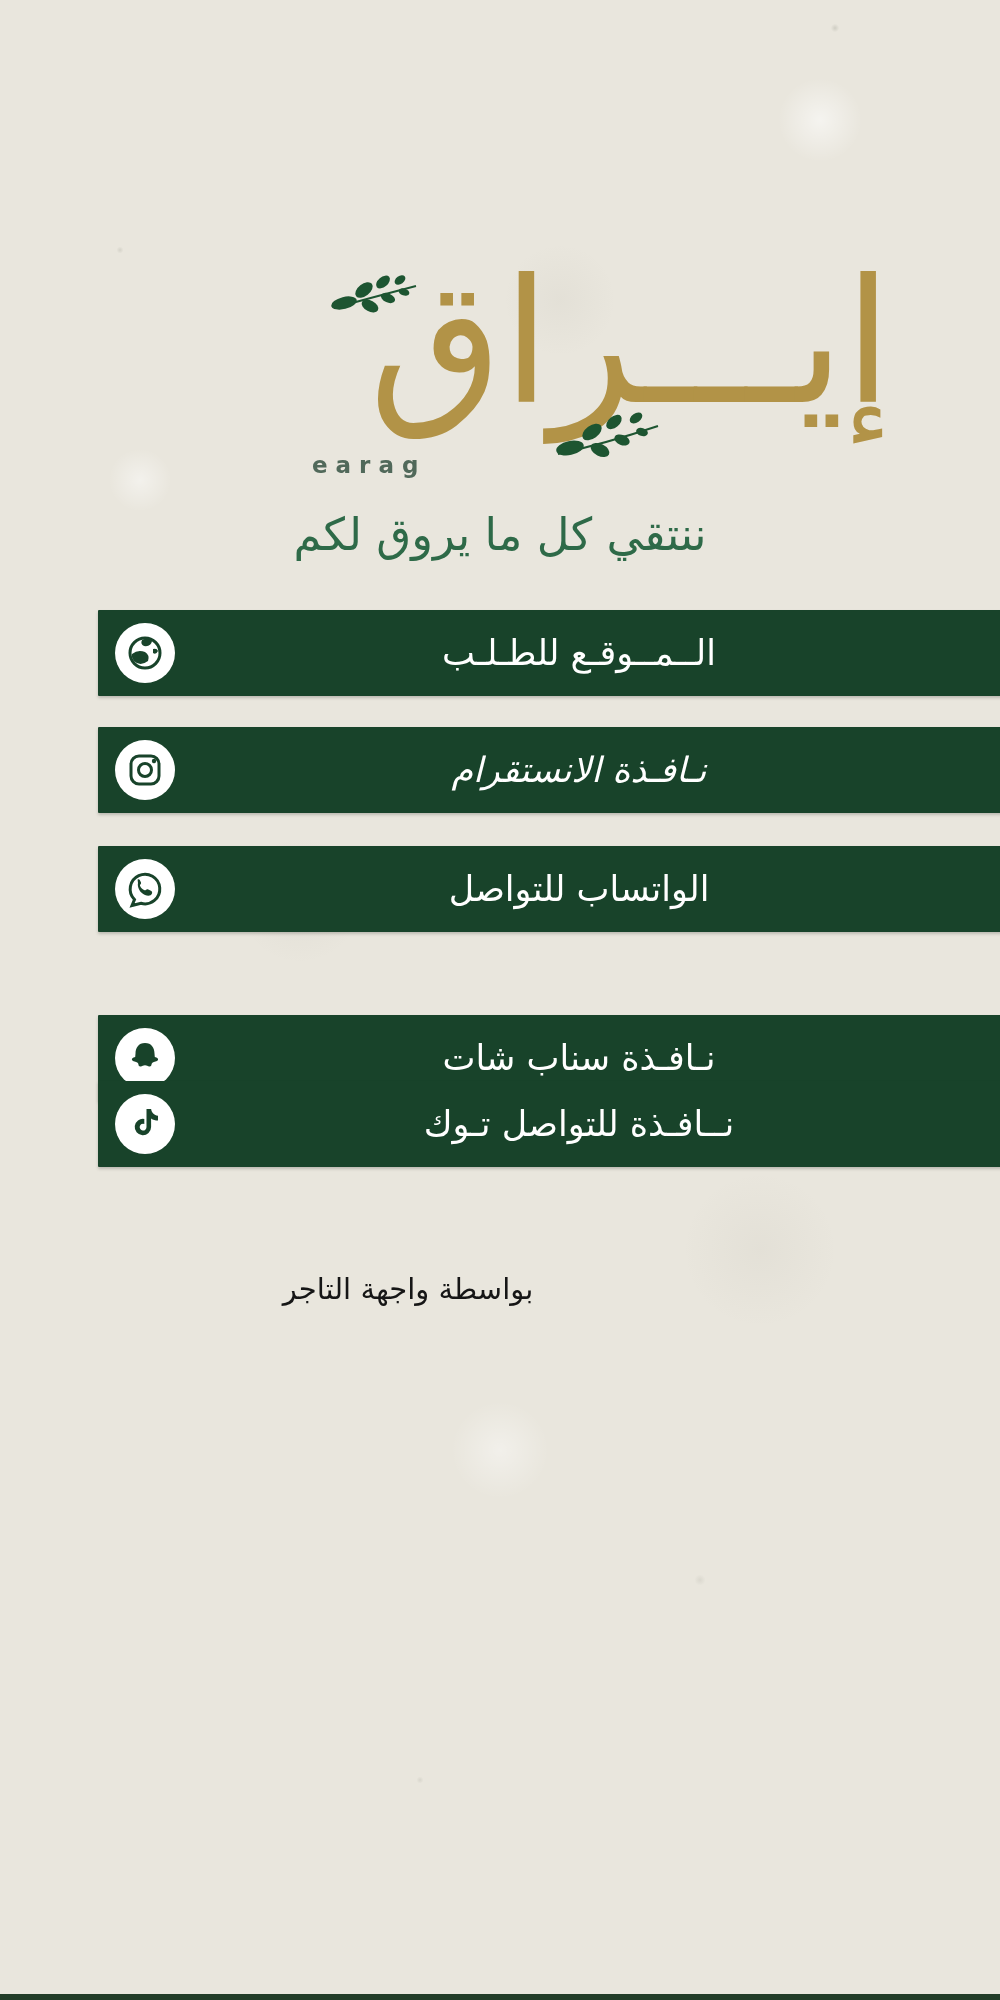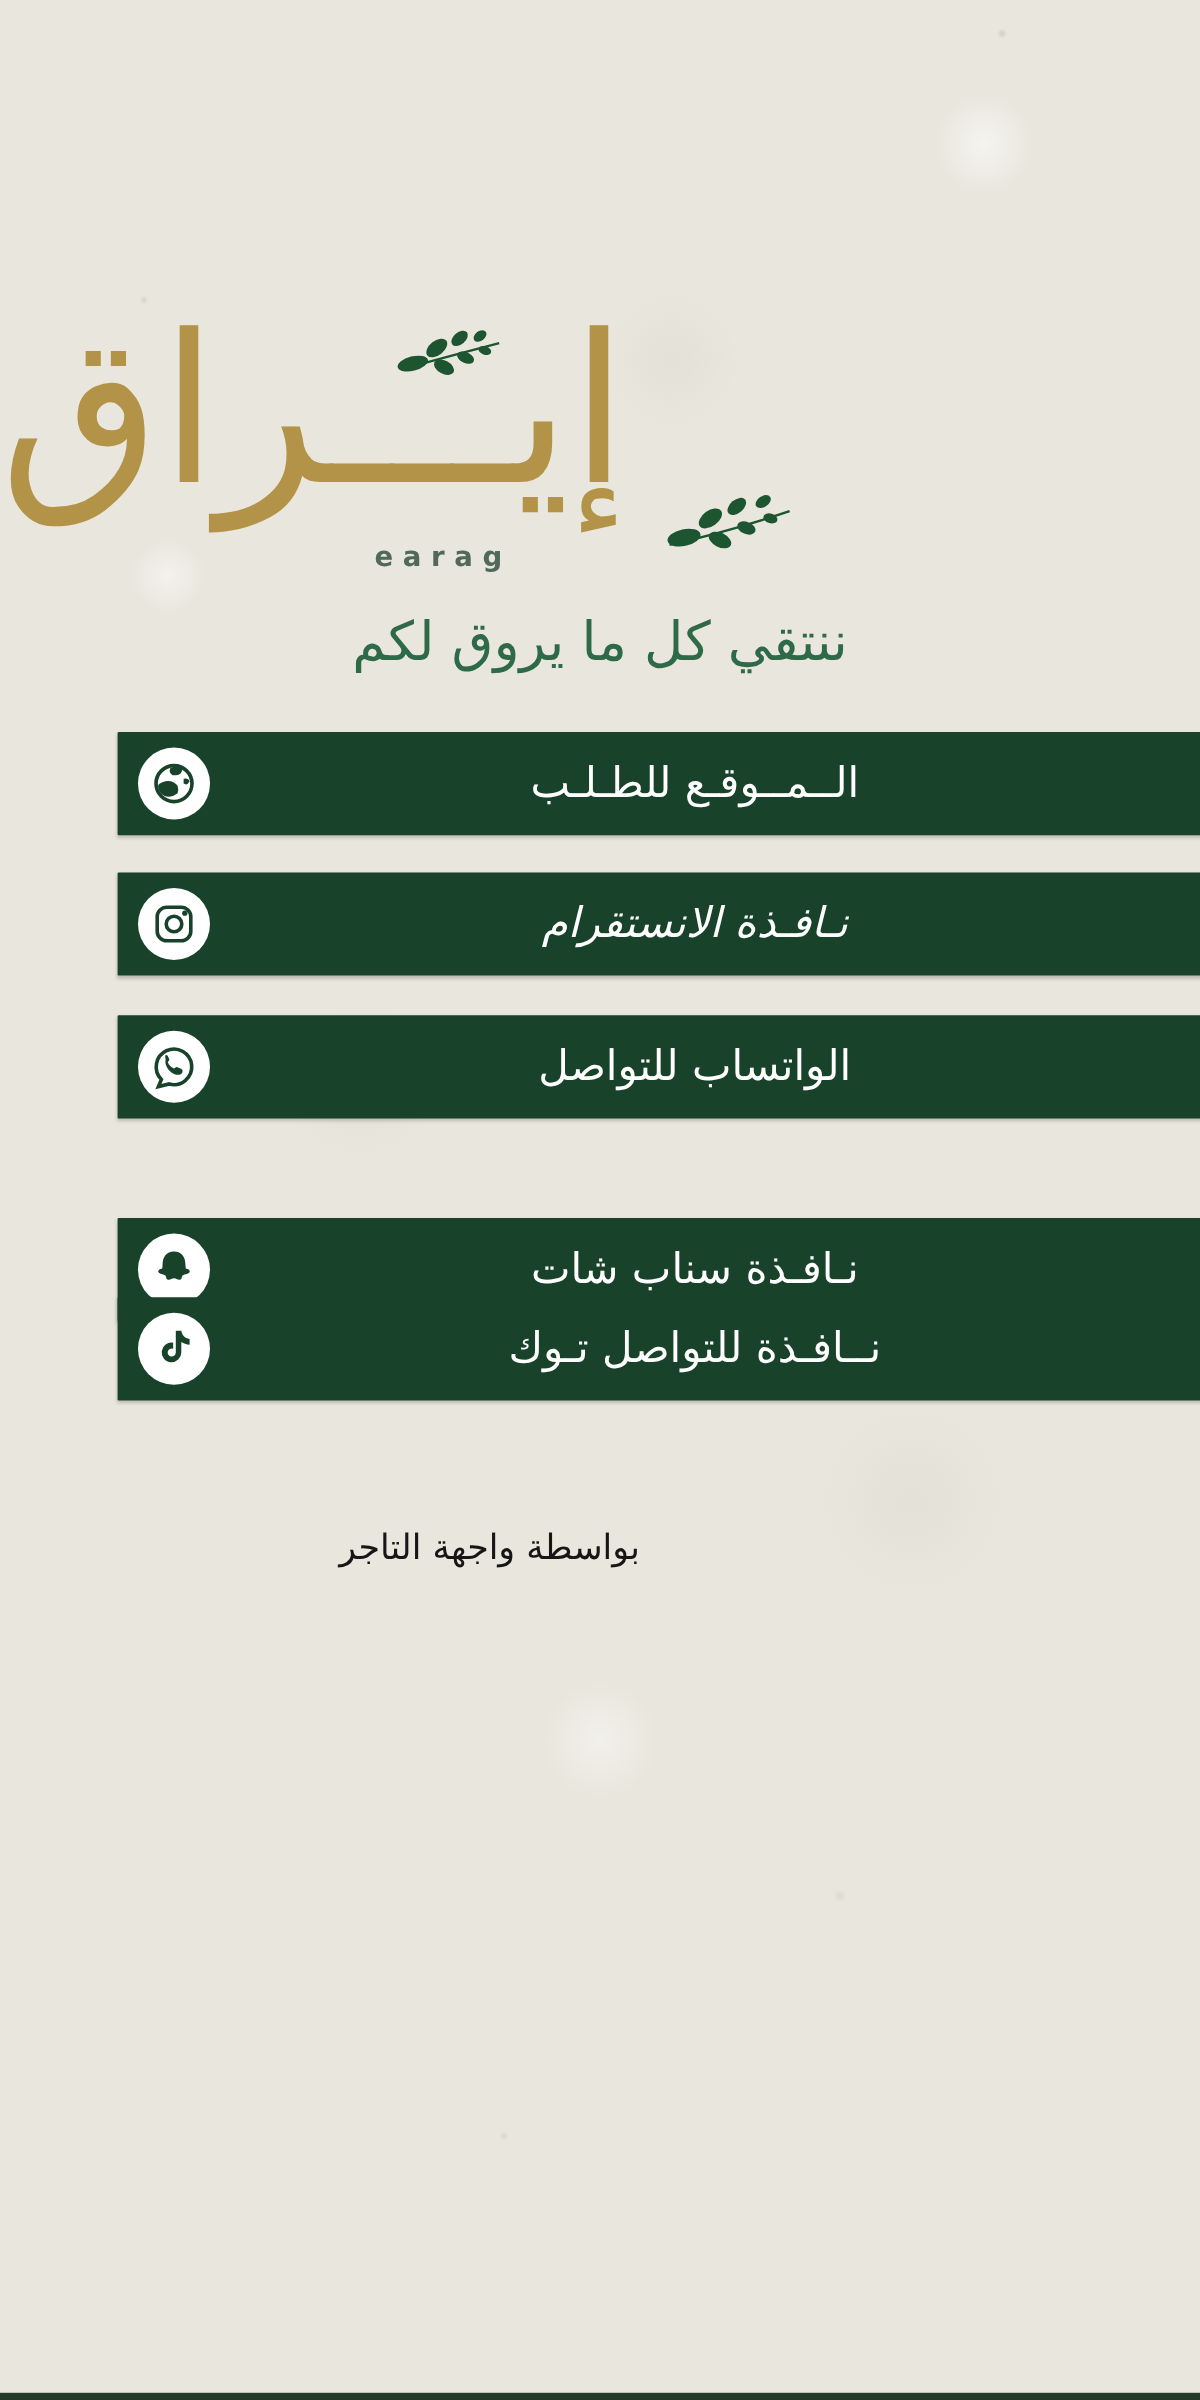--- a/index.html
+++ b/index.html
@@ -16,21 +16,21 @@
       radial-gradient(circle 7px at 930px 640px, rgba(90,95,80,.12), rgba(90,95,80,0) 70%),
       radial-gradient(circle 5px at 260px 1120px, rgba(90,95,80,.12), rgba(90,95,80,0) 70%),
       radial-gradient(circle 8px at 700px 1580px, rgba(90,95,80,.10), rgba(90,95,80,0) 70%),
       radial-gradient(circle 5px at 420px 1780px, rgba(90,95,80,.12), rgba(90,95,80,0) 70%),
       radial-gradient(circle 90px at 300px 900px, rgba(120,115,100,.06), rgba(120,115,100,0) 70%),
       radial-gradient(circle 110px at 760px 1250px, rgba(120,115,100,.05), rgba(120,115,100,0) 70%),
       radial-gradient(circle 80px at 560px 300px, rgba(120,115,100,.05), rgba(120,115,100,0) 70%);
   }
   .logo-ar{
     position:absolute;top:240px;left:0;width:892px;
-    text-align:left;direction:rtl;
+    text-align:right;direction:rtl;
     font-size:172px;line-height:1.2;font-weight:normal;
     color:#b29347;letter-spacing:-2px;
   }
   .leaf-branch{position:absolute;}
   .leaf-top{left:330px;top:270px;}
   .leaf-bottom{left:554px;top:406px;}
   .logo-latin{
     position:absolute;left:312px;top:452px;
     font-size:23px;letter-spacing:8px;color:#51695a;font-weight:bold;
   }

